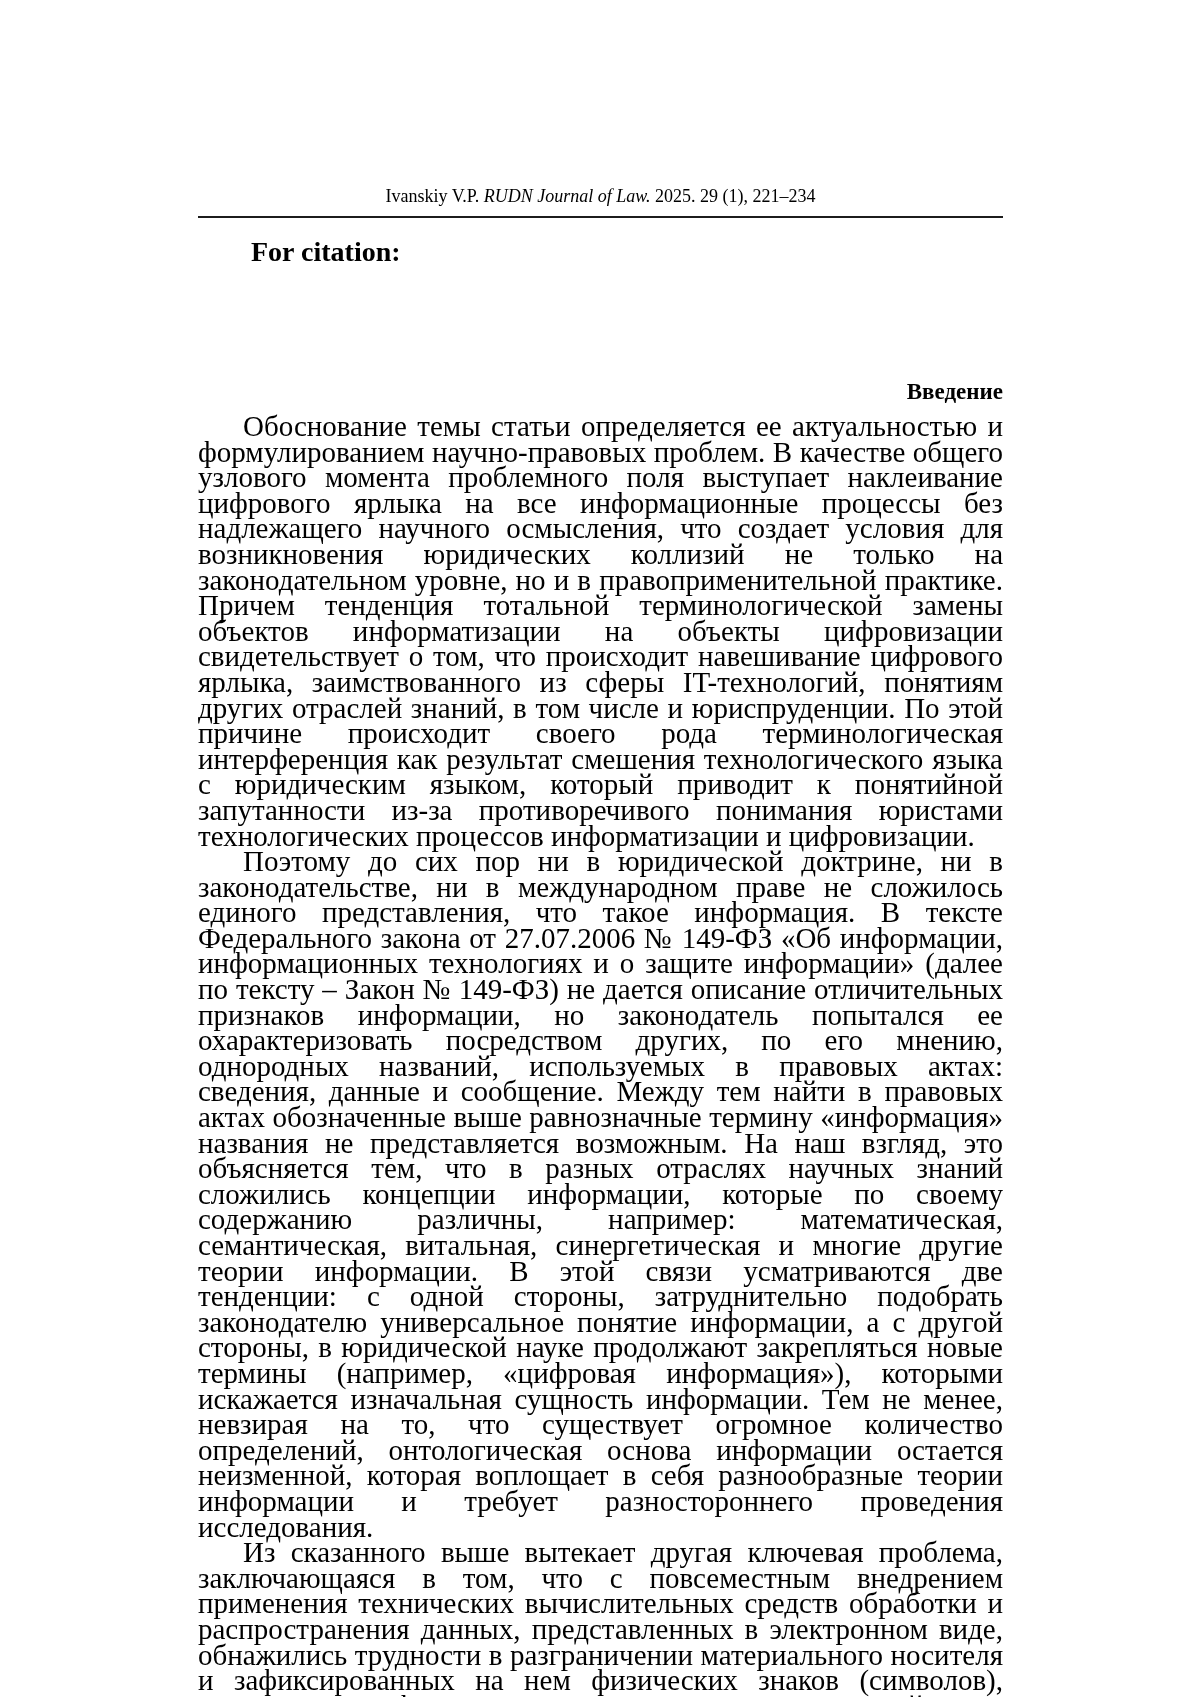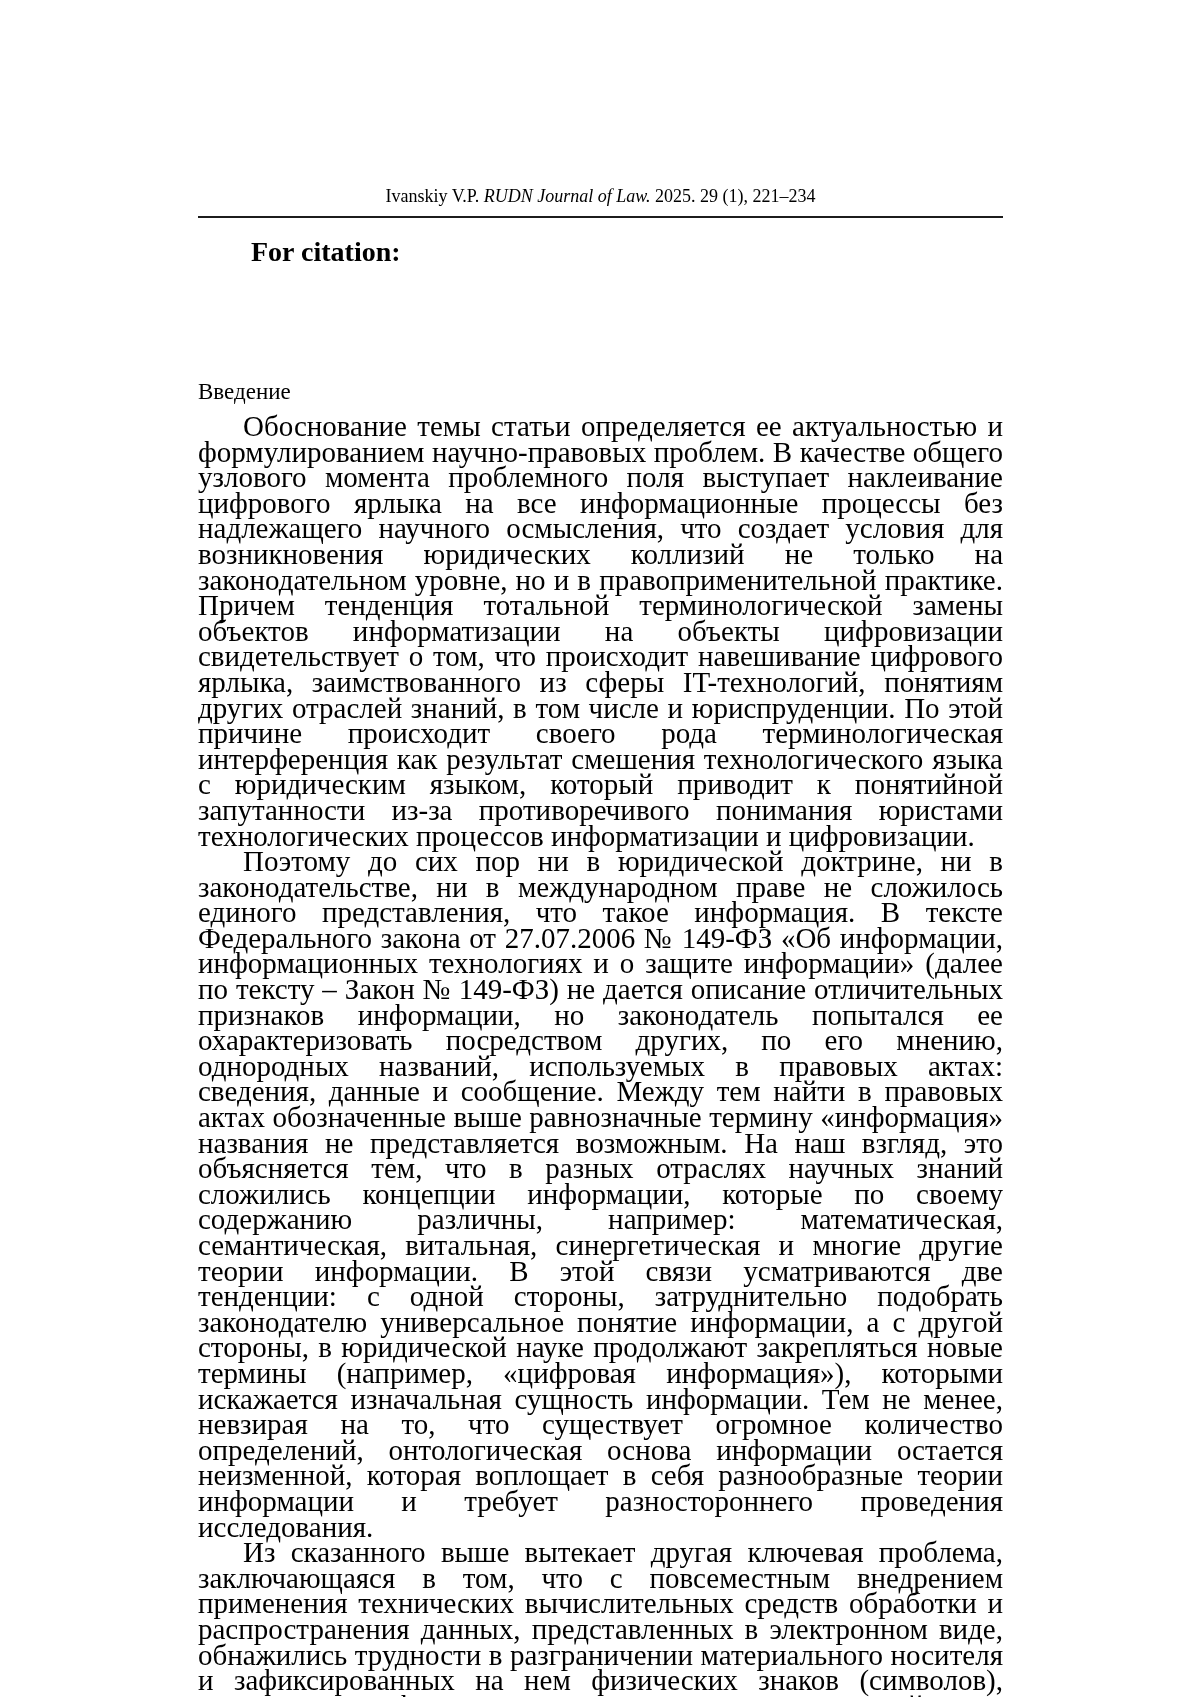--- a/index.html
+++ b/index.html
@@ -57,23 +57,23 @@
     text-align: justify;
     text-indent: 45px;
   }
   .citation .journal-italic { font-style: italic; }
   .section-heading {
     position: absolute;
     left: 198px;
     top: 379px;
     width: 805px;
     margin: 0;
-    text-align: left;
+    text-align: right;
     font-size: 23px;
-    font-weight: normal;
+    font-weight: bold;
   }
   .body-text {
     position: absolute;
     left: 198px;
     top: 414px;
     width: 805px;
     font-size: 29px;
     line-height: 25.6px;
     text-align: justify;
     hyphens: auto;

